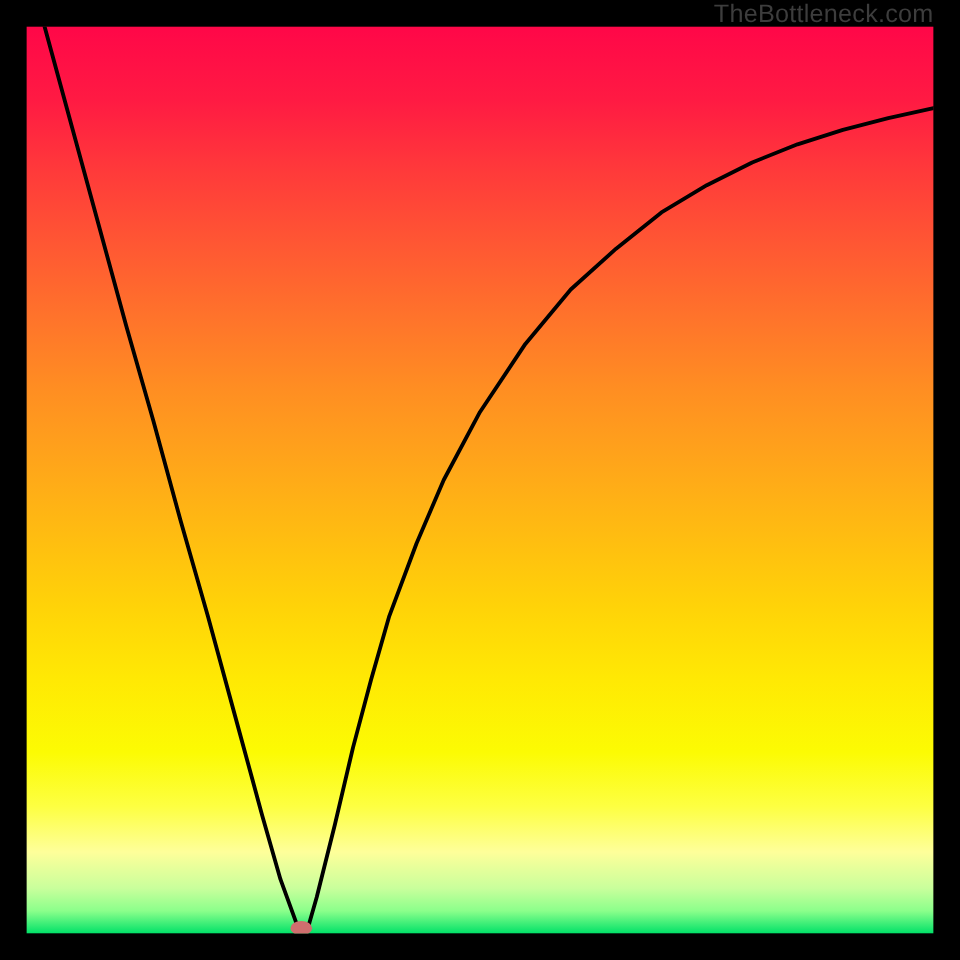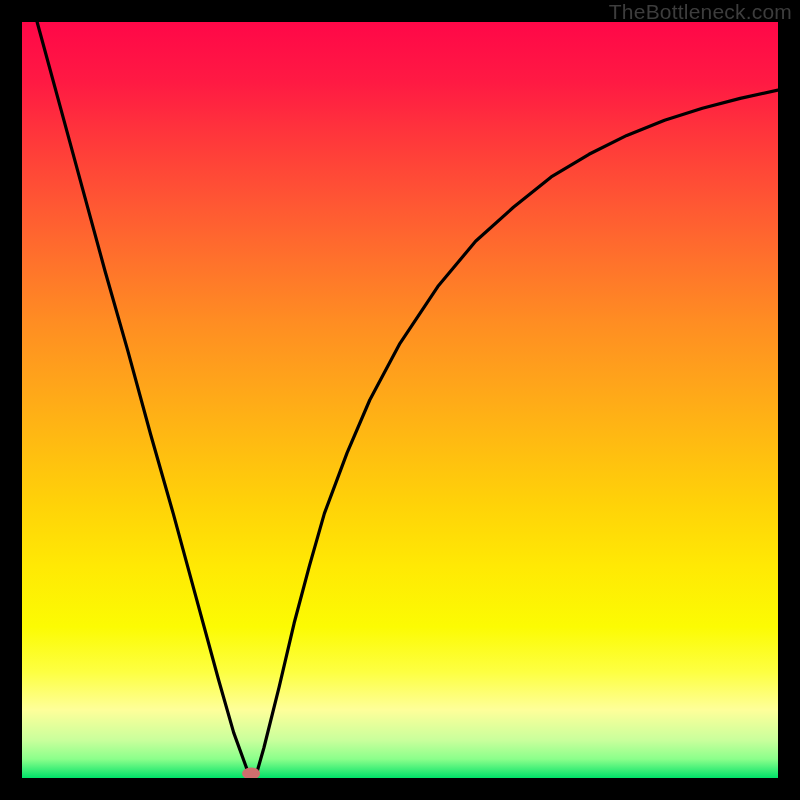--- a/index.html
+++ b/index.html
@@ -23,21 +23,21 @@
   .plot-area {
     position: absolute;
     left: 0;
     top: 0;
     width: 756px;
     height: 756px;
   }
   .watermark {
     position: absolute;
     top: 0px;
-    right: 8px;
+    right: 22px;
     color: #3d3d3d;
     font-size: 21px;
     font-weight: 500;
     letter-spacing: 0.2px;
     user-select: none;
   }
   svg { display: block; }
 </style>
 </head>
 <body>

